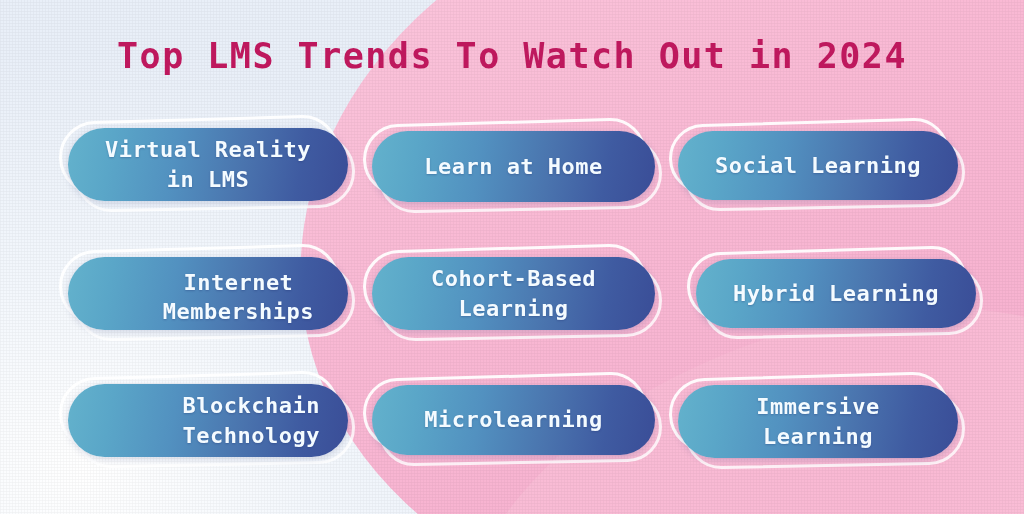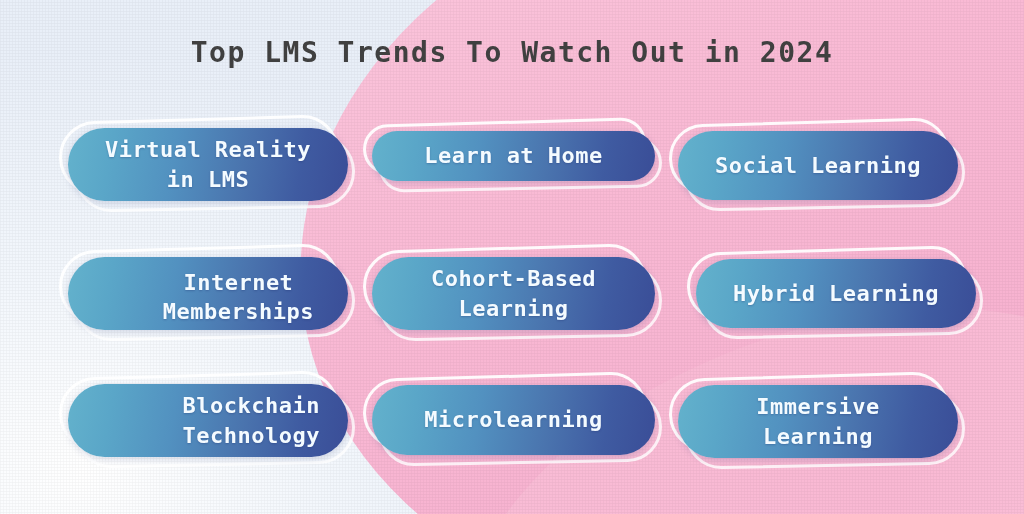--- a/index.html
+++ b/index.html
@@ -58,23 +58,23 @@
 
   
   .title {
     position: absolute;
     left: 0;
     top: 36px;
     width: 1024px;
     text-align: center;
     font-family: "DejaVu Sans Mono", monospace;
     font-weight: 700;
-    font-size: 28px;
+    font-size: 35px;
     letter-spacing: 1.5px;
-    color: #404040;
+    color: #be185d;
     white-space: nowrap;
   }
 
   
   .grid {
     position: absolute;
     inset: 0;
     border-radius: 6px;
   }
   .cell {
@@ -150,21 +150,21 @@
       <div class="pill-wrap">
         <div class="pill-outline"></div>
         <div class="pill-outline b"></div>
         <div class="pill">
           <span class="pill-label">Virtual Reality
 in LMS</span>
         </div>
       </div>
     </div>
 
-    <div class="cell" style="left:372px; top:131px; width:283px; height:50px;">
+    <div class="cell" style="left:372px; top:131px; width:283px; height:71px;">
       <div class="pill-wrap">
         <div class="pill-outline"></div>
         <div class="pill-outline b"></div>
         <div class="pill">
           <span class="pill-label">Learn at Home</span>
         </div>
       </div>
     </div>
 
     <div class="cell" style="left:678px; top:131px; width:280px; height:69px;">

